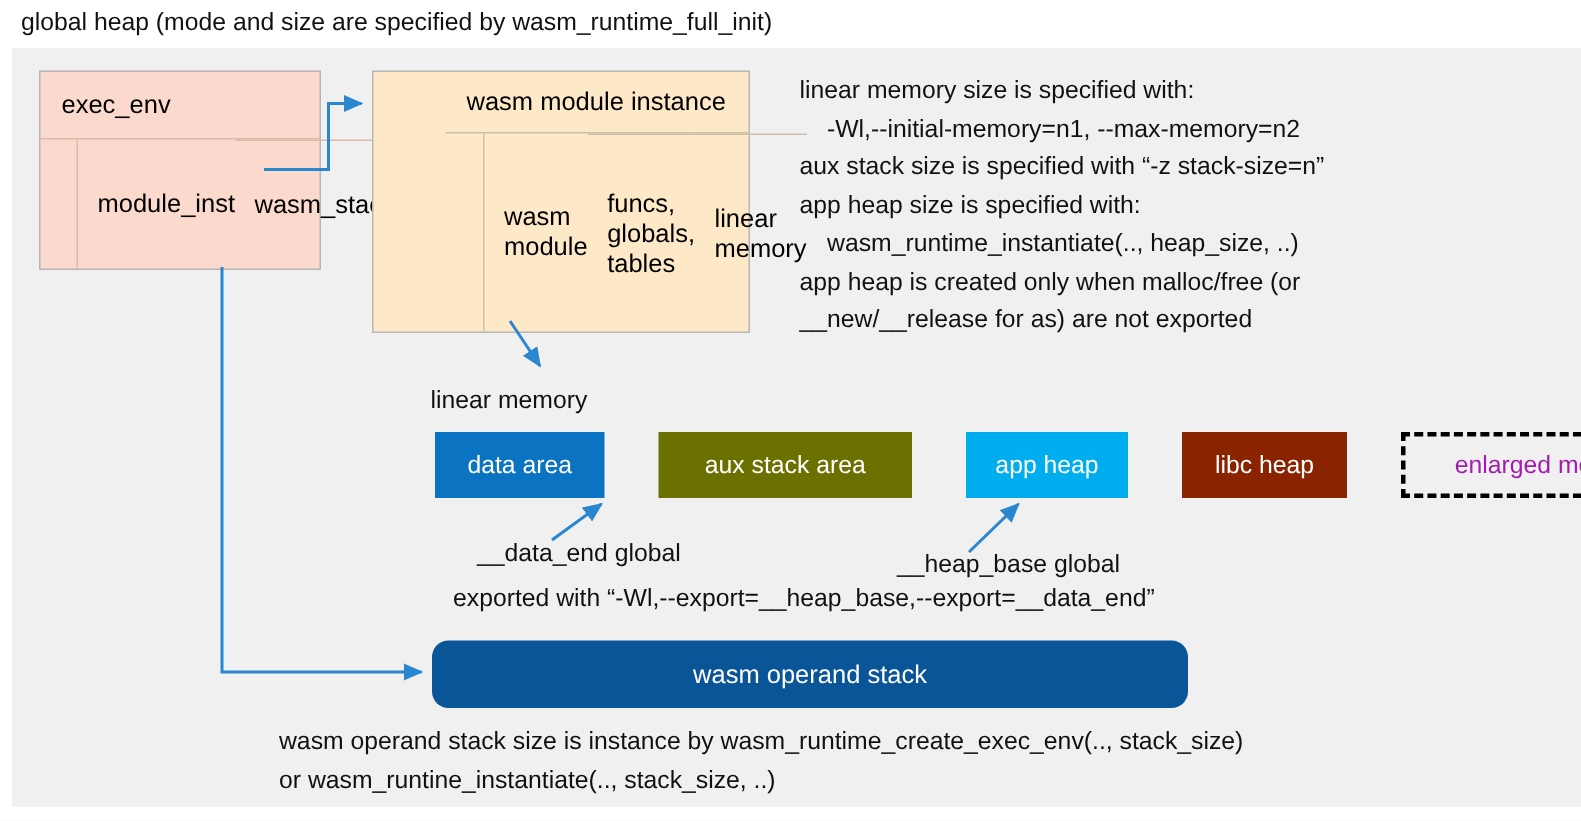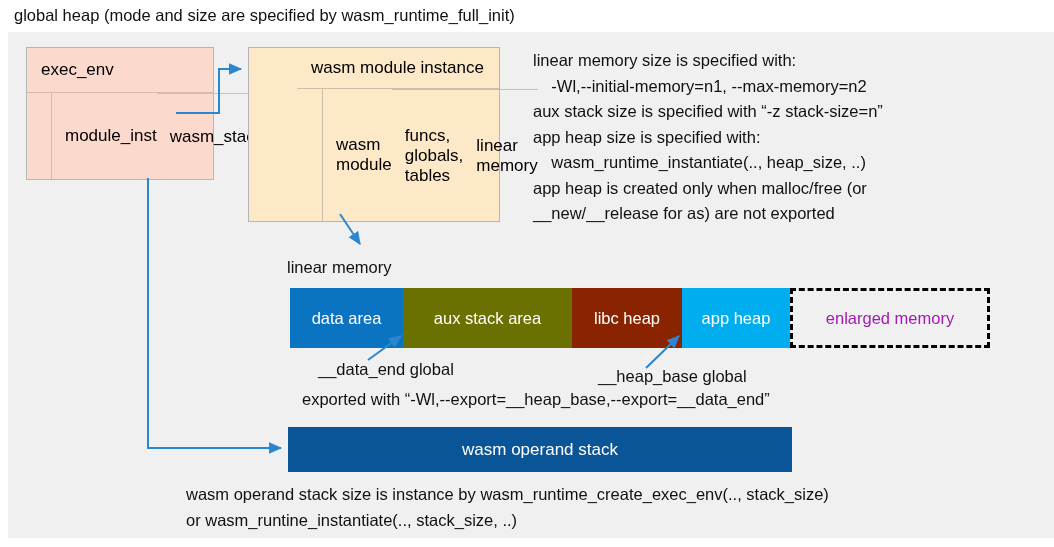--- a/index.html
+++ b/index.html
@@ -107,22 +107,23 @@
     left: 287px;
     top: 258px;
     font-size: 16.5px;
     color: #111111;
   }
   #linear-memory-bar {
     position: absolute;
     left: 290px;
     top: 288px;
     width: 700px;
-    height: 60px;
-    display: flex;
+    height: 44px;
+    display: flex;
+    gap: 36px;
   }
   .mem-seg {
     box-sizing: border-box;
     display: flex;
     align-items: center;
     justify-content: center;
     color: #ffffff;
     font-size: 16.5px;
     white-space: nowrap;
   }
@@ -215,30 +216,30 @@
 aux stack size is specified with “-z stack-size=n”
 app heap size is specified with:
     wasm_runtime_instantiate(.., heap_size, ..)
 app heap is created only when malloc/free (or
 __new/__release for as) are not exported</div>
 
 <div id="linear-memory-label">linear memory</div>
 <div id="linear-memory-bar">
   <div class="mem-seg" style="width: 113px; flex: 0 0 113px; background: rgb(10, 115, 194);">data area</div>
   <div class="mem-seg" style="width: 169px; flex: 0 0 169px; background: rgb(107, 113, 0);">aux stack area</div>
+  <div class="mem-seg" style="width: 108px; flex: 0 0 108px; background: rgb(0, 174, 239);">app heap</div>
   <div class="mem-seg" style="width: 110px; flex: 0 0 110px; background: rgb(138, 36, 0);">libc heap</div>
-  <div class="mem-seg" style="width: 108px; flex: 0 0 108px; background: rgb(0, 174, 239);">app heap</div>
   <div class="mem-seg enlarged" style="width: 200px; flex: 0 0 200px;">enlarged memory</div>
 </div>
 
 <div class="annotation" id="data-end-label">__data_end global</div>
 <div class="annotation" id="heap-base-label">__heap_base global</div>
 <div class="annotation" id="exported-with-label">exported with “-Wl,--export=__heap_base,--export=__data_end”</div>
 
-<div id="operand-stack-box" style="background: rgb(10, 85, 151);">wasm operand stack</div>
+<div id="operand-stack-box" style="background: rgb(10, 85, 151); border-radius: 11px;">wasm operand stack</div>
 <div id="operand-stack-notes">wasm operand stack size is instance by wasm_runtime_create_exec_env(.., stack_size)
 or wasm_runtine_instantiate(.., stack_size, ..)</div>
 
 <svg id="connectors" viewBox="0 0 1054 547">
   <defs>
     <marker id="arrowhead" markerWidth="7" markerHeight="7" refX="6" refY="3.2" orient="auto" markerUnits="strokeWidth">
       <path d="M0,0.3 L6.6,3.2 L0,6.1 z" fill="#2b86d0"></path>
     </marker>
   </defs>
 

